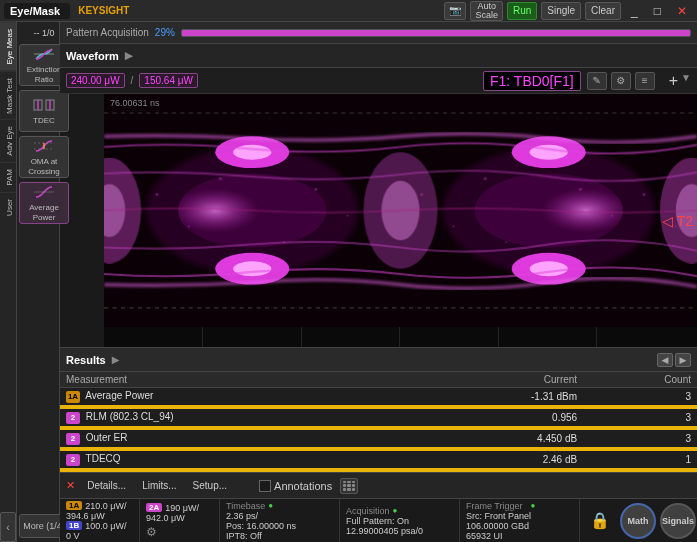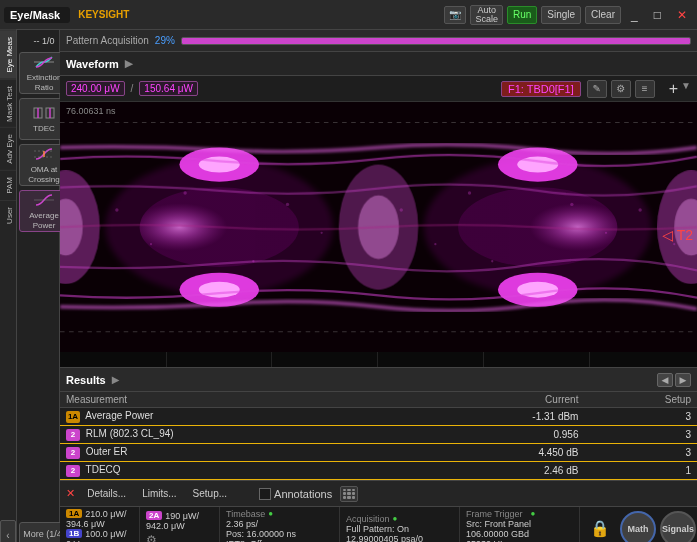--- a/index.html
+++ b/index.html
@@ -11,21 +11,21 @@
       font-size: 11px;
       color: #ccc;
       overflow: hidden;
     }
 
     
     .title-bar {
       display: flex;
       align-items: center;
       background: #2a2a2a;
-      height: 30px;
+      height: 22px;
       padding: 0 4px;
       border-bottom: 1px solid #444;
     }
     .title-bar-left {
       display: flex;
       align-items: center;
       background: #1a1a1a;
       padding: 2px 6px;
       border-radius: 3px;
       margin-right: 8px;
@@ -201,22 +201,22 @@
     .ch-value {
       color: #ff44ff;
       font-size: 10px;
       background: #2a1a2a;
       padding: 1px 4px;
       border: 1px solid #884488;
       border-radius: 2px;
     }
     .ch-name {
       color: #ff44ff;
-      font-size: 11px;
-      background: #7f1d1d;
+      font-size: 14px;
+      background: #000000;
       padding: 1px 6px;
       border: 1px solid #884488;
       border-radius: 2px;
     }
     .ch-icons {
       display: flex;
       gap: 4px;
       margin-left: auto;
     }
     .ch-icon-btn {
@@ -233,20 +233,21 @@
       font-size: 10px;
     }
 
     
     .scope-display {
       flex: 1;
       background: #0a0a0a;
       position: relative;
       overflow: hidden;
       min-height: 200px;
+      margin-left: 44px;
     }
     .scope-grid {
       position: absolute;
       top: 0; left: 0; right: 0; bottom: 0;
     }
     .grid-line-h {
       position: absolute;
       left: 0; right: 0;
       height: 1px;
       background: rgba(255,255,255,0.1);
@@ -330,21 +331,21 @@
       padding: 2px 6px;
       text-align: left;
       border-bottom: 1px solid #444;
       font-weight: normal;
     }
     .results-table th.right { text-align: right; }
     .results-table td {
       color: #ddd;
       font-size: 10px;
       padding: 2px 6px;
-      border-bottom: 1px solid #eab308;
+      border-bottom: 4px solid #eab308;
     }
     .results-table td.right { text-align: right; }
 
     .meas-badge {
       display: inline-block;
       width: 14px;
       height: 12px;
       border-radius: 2px;
       text-align: center;
       font-size: 8px;
@@ -763,21 +764,21 @@
         <div class="scroll-btns">
           <div class="scroll-btn">◀</div>
           <div class="scroll-btn">▶</div>
         </div>
       </div>
       <table class="results-table">
         <thead>
           <tr>
             <th>Measurement</th>
             <th class="right">Current</th>
-            <th class="right">Setup</th>
+            <th class="right">Count</th>
           </tr>
         </thead>
         <tbody id="results-tbody">
         <tr>
       <td>
         <span class="meas-badge badge-1a">1A</span>
         Average Power
       </td>
       <td class="right">-1.31 dBm</td>
       <td class="right">3</td>

